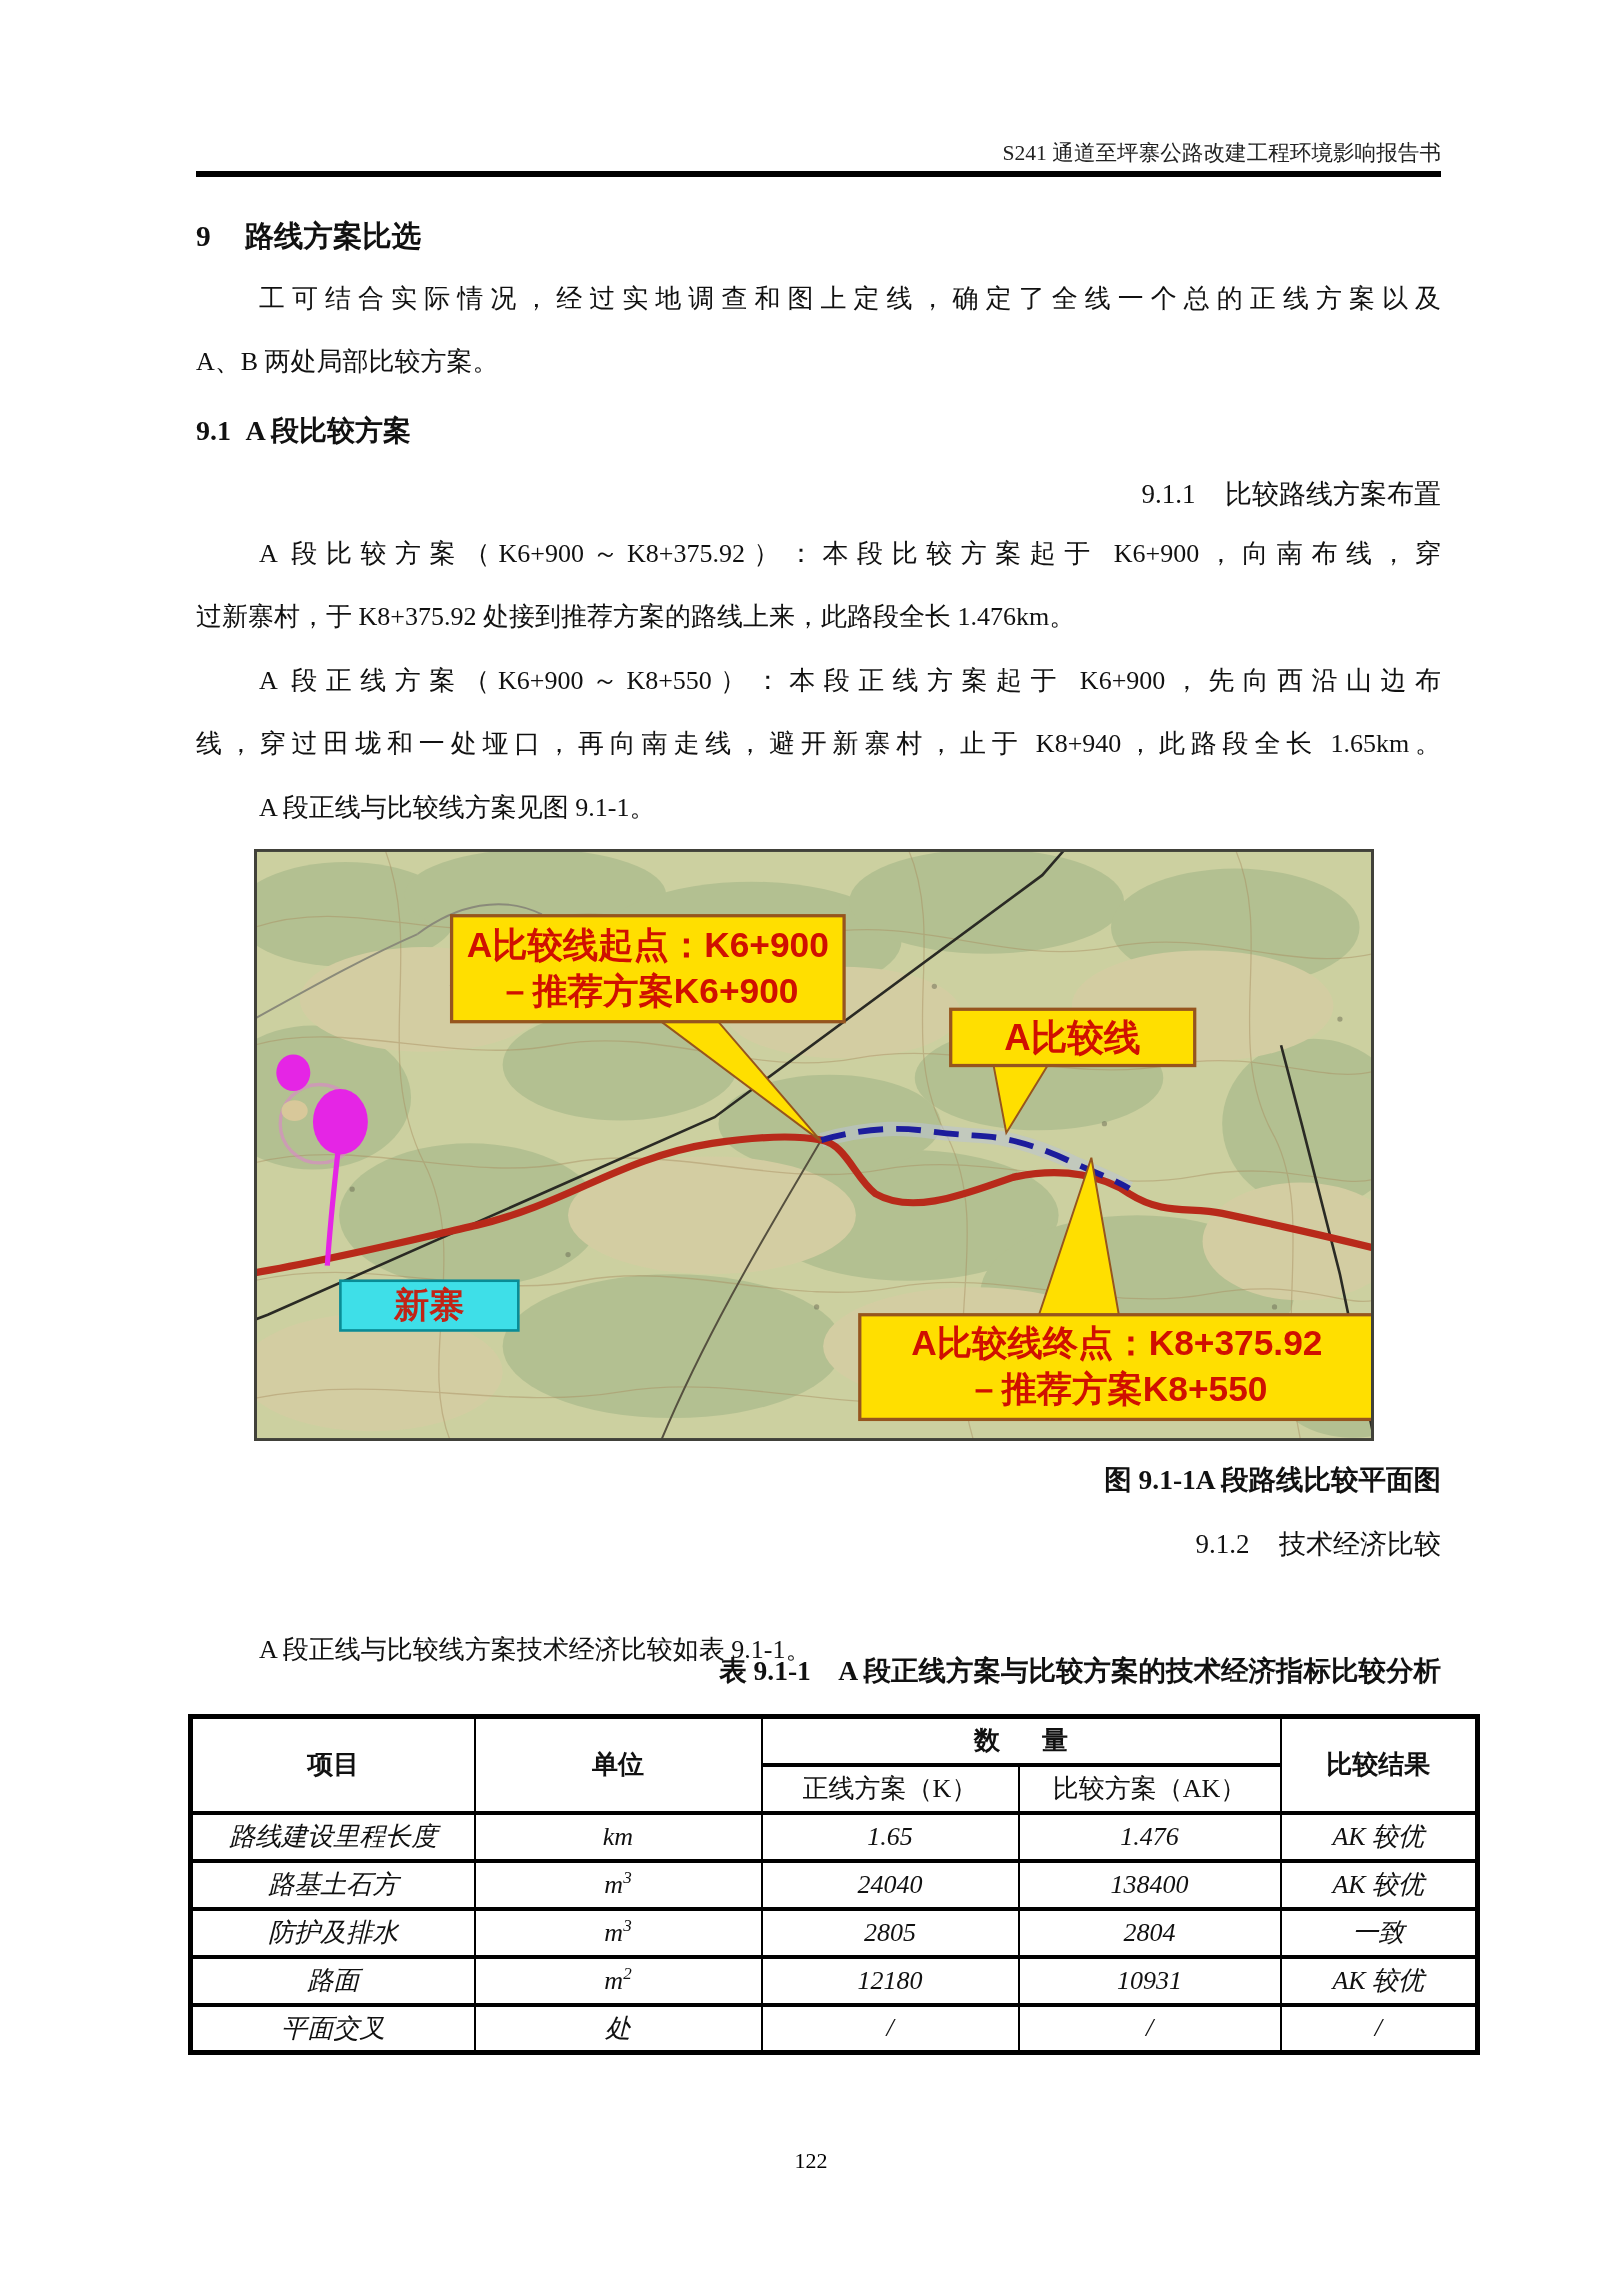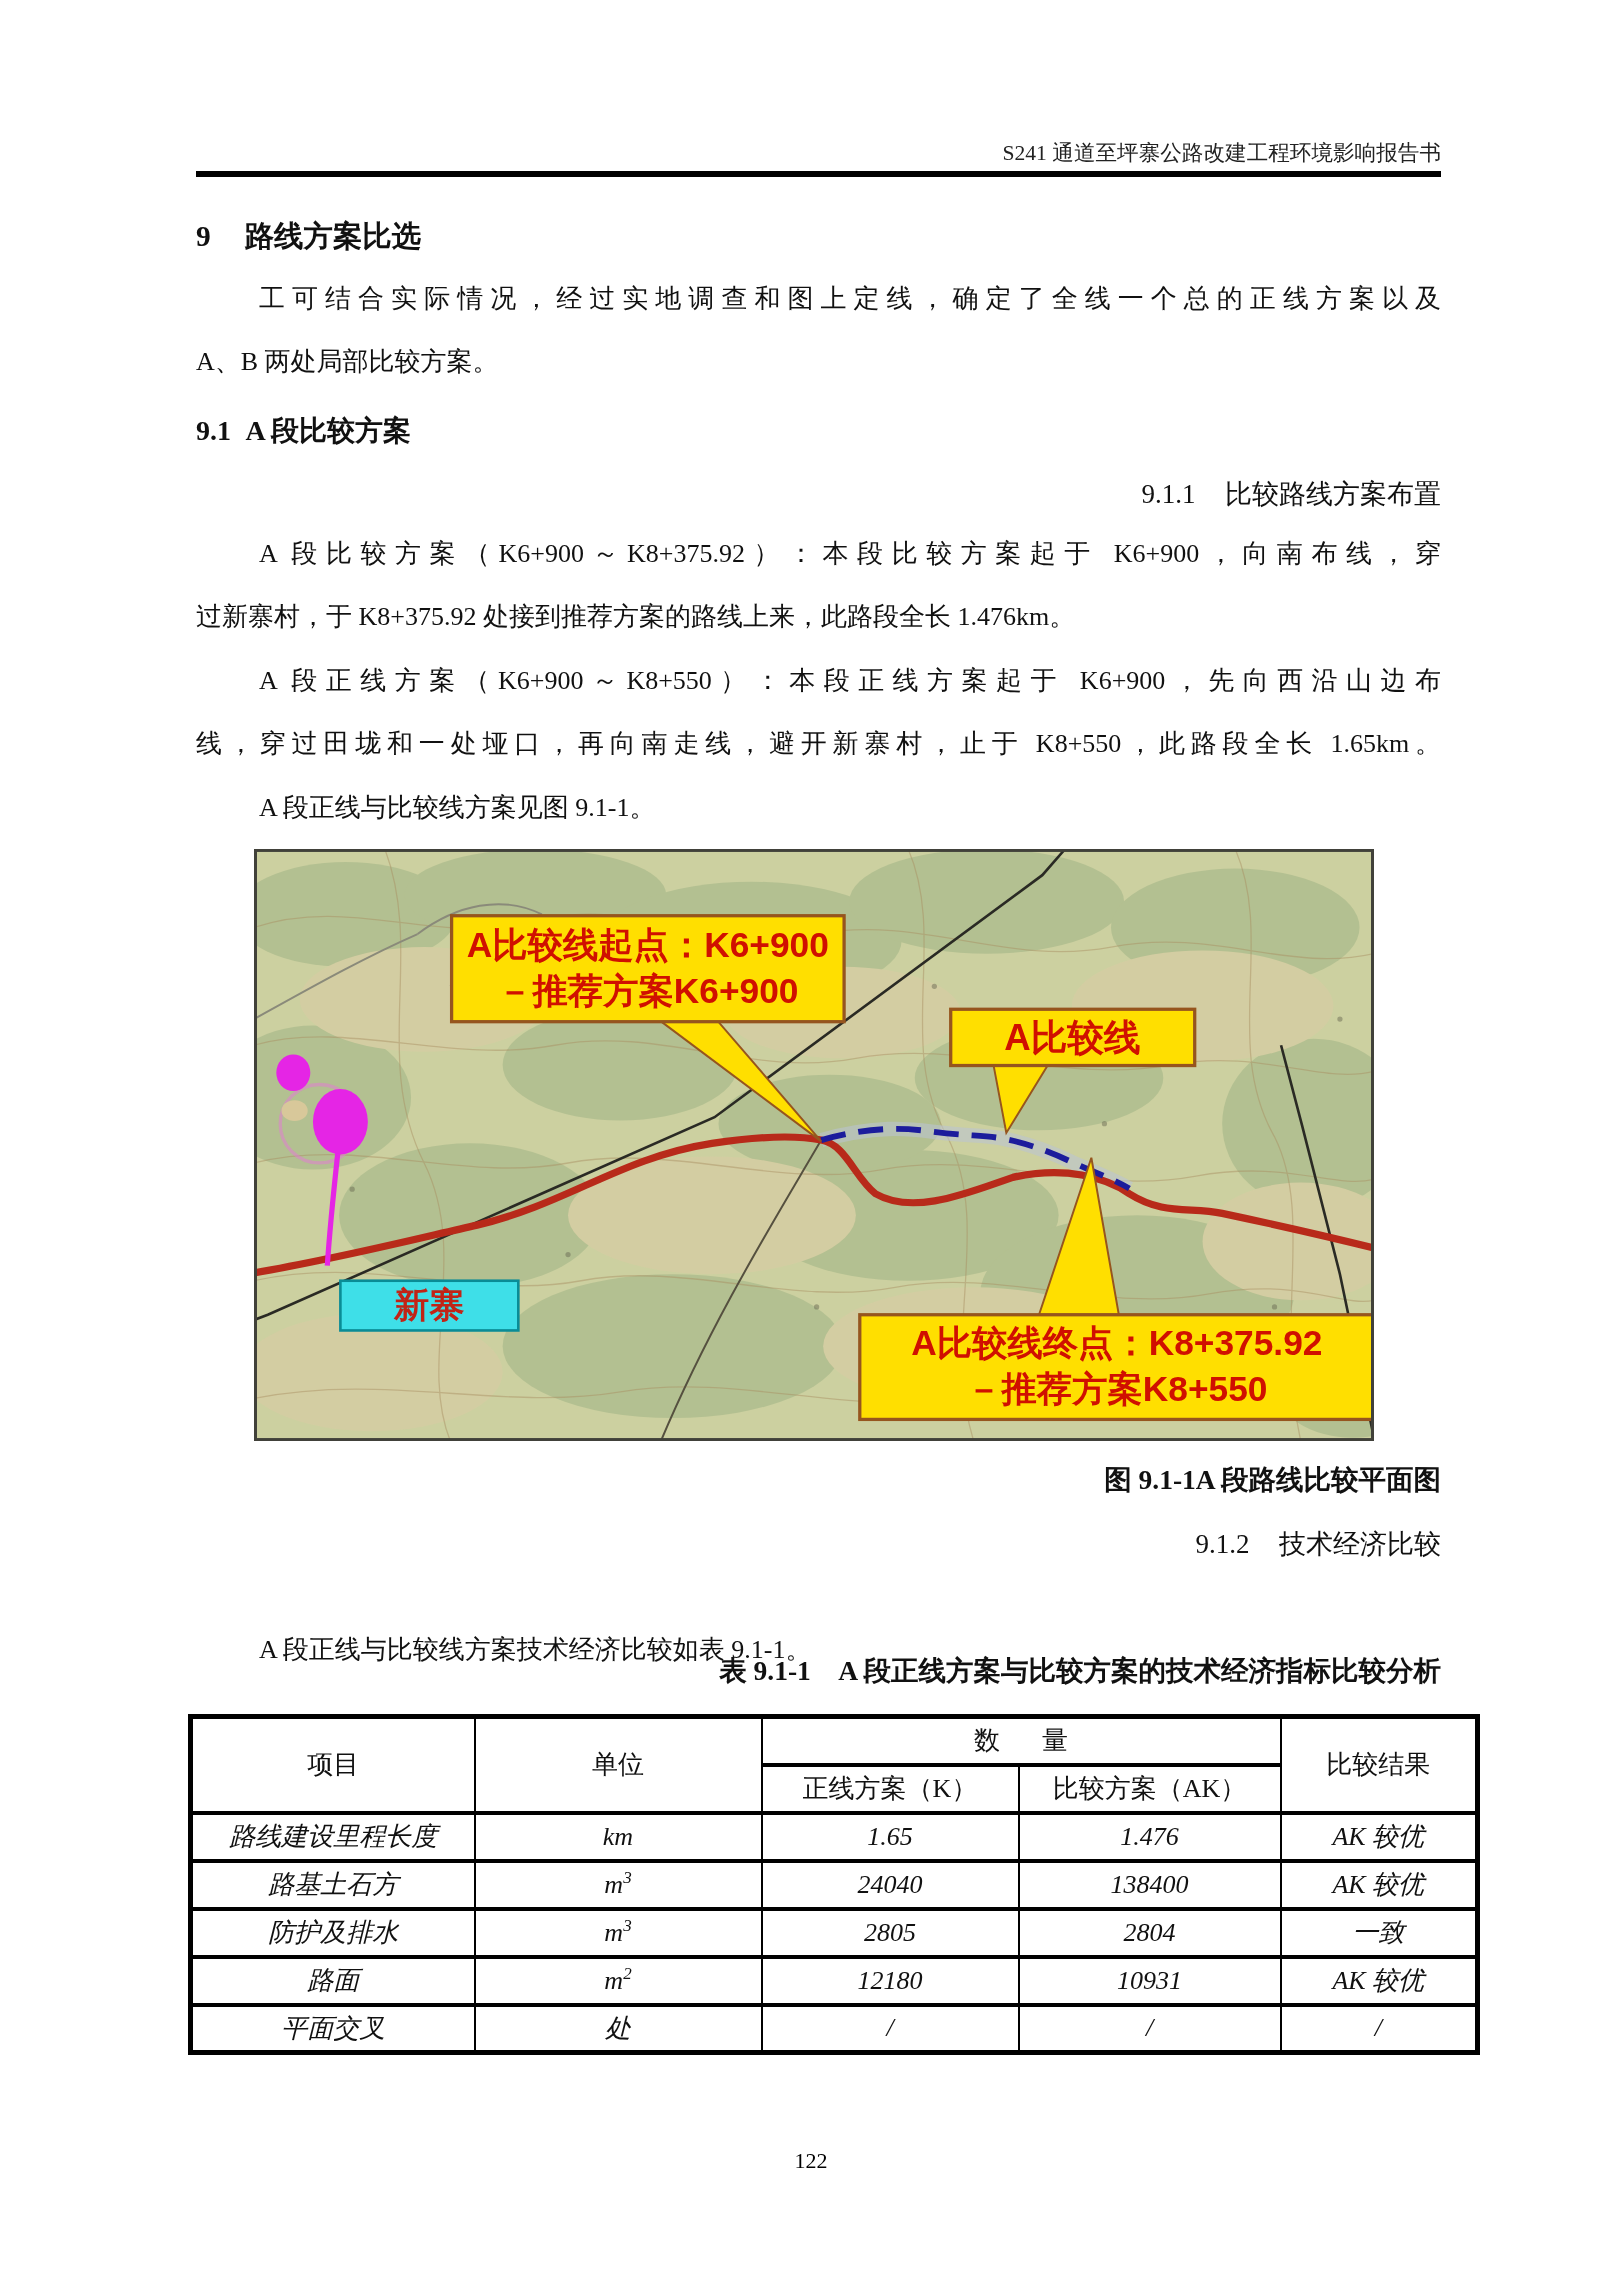--- a/index.html
+++ b/index.html
@@ -25,21 +25,21 @@
   .map-wrap svg{display:block;}
   table.cmp{
     position:absolute;left:188px;top:1714px;width:1286px;
     border-collapse:collapse;table-layout:fixed;border:5.9px solid #000;
     font-size:26px;
   }
   table.cmp td{
     border:2px solid #000;border-top-width:4.6px;border-bottom-width:4.6px;
     text-align:center;vertical-align:middle;padding:0;
   }
-  tr.hr1{height:48px;} tr.hr2{height:48px;} tr.dr{height:48px;font-style:italic;}
+  tr.hr1{height:48px;font-weight:bold;} tr.hr2{height:48px;} tr.dr{height:48px;font-style:italic;}
   td.qty{letter-spacing:7.9px;text-indent:7.9px;}
   table.cmp sup{font-size:17px;line-height:0;}
   .pageno{left:0;top:2148px;width:1622px;text-align:center;font-size:22px;color:#000000;}
   .callout-text{font-family:"Liberation Sans","DejaVu Sans",sans-serif;font-weight:bold;}
 </style>
 </head>
 <body>
 
 <div class="page">
 
@@ -59,21 +59,21 @@
     <span class="num">9.1</span><span>A 段比较方案</span>
   </div>
 
   <div class="abs l h3" style="top:475px">
     <span class="num">9.1.1</span><span>比较路线方案布置</span>
   </div>
 
   <div class="abs l just ind" style="top:534px">A 段比较方案（K6+900～K8+375.92）：本段比较方案起于 K6+900，向南布线，穿</div>
   <div class="abs l" style="top:597px">过新寨村，于 K8+375.92 处接到推荐方案的路线上来，此路段全长 1.476km。</div>
   <div class="abs l just ind" style="top:661px">A 段正线方案（K6+900～K8+550）：本段正线方案起于 K6+900，先向西沿山边布</div>
-  <div class="abs l just" style="top:724px">线，穿过田垅和一处垭口，再向南走线，避开新寨村，止于 K8+550，此路段全长 1.65km。</div>
+  <div class="abs l just" style="top:724px">线，穿过田垅和一处垭口，再向南走线，避开新寨村，止于 K8+940，此路段全长 1.65km。</div>
   <div class="abs l ind" style="top:788px">A 段正线与比较线方案见图 9.1-1。</div>
 
   <div class="abs map-wrap">
     <svg width="1120" height="592" viewBox="0 0 1712 905">
       <rect x="0" y="0" width="1712" height="905" fill="#ccd0a0"></rect>
 
       <g opacity="0.5">
         <ellipse cx="140" cy="100" rx="170" ry="80" fill="#9cb183"></ellipse>
         <ellipse cx="430" cy="70" rx="200" ry="70" fill="#9cb183"></ellipse>
         <ellipse cx="760" cy="140" rx="230" ry="90" fill="#9cb183"></ellipse>

